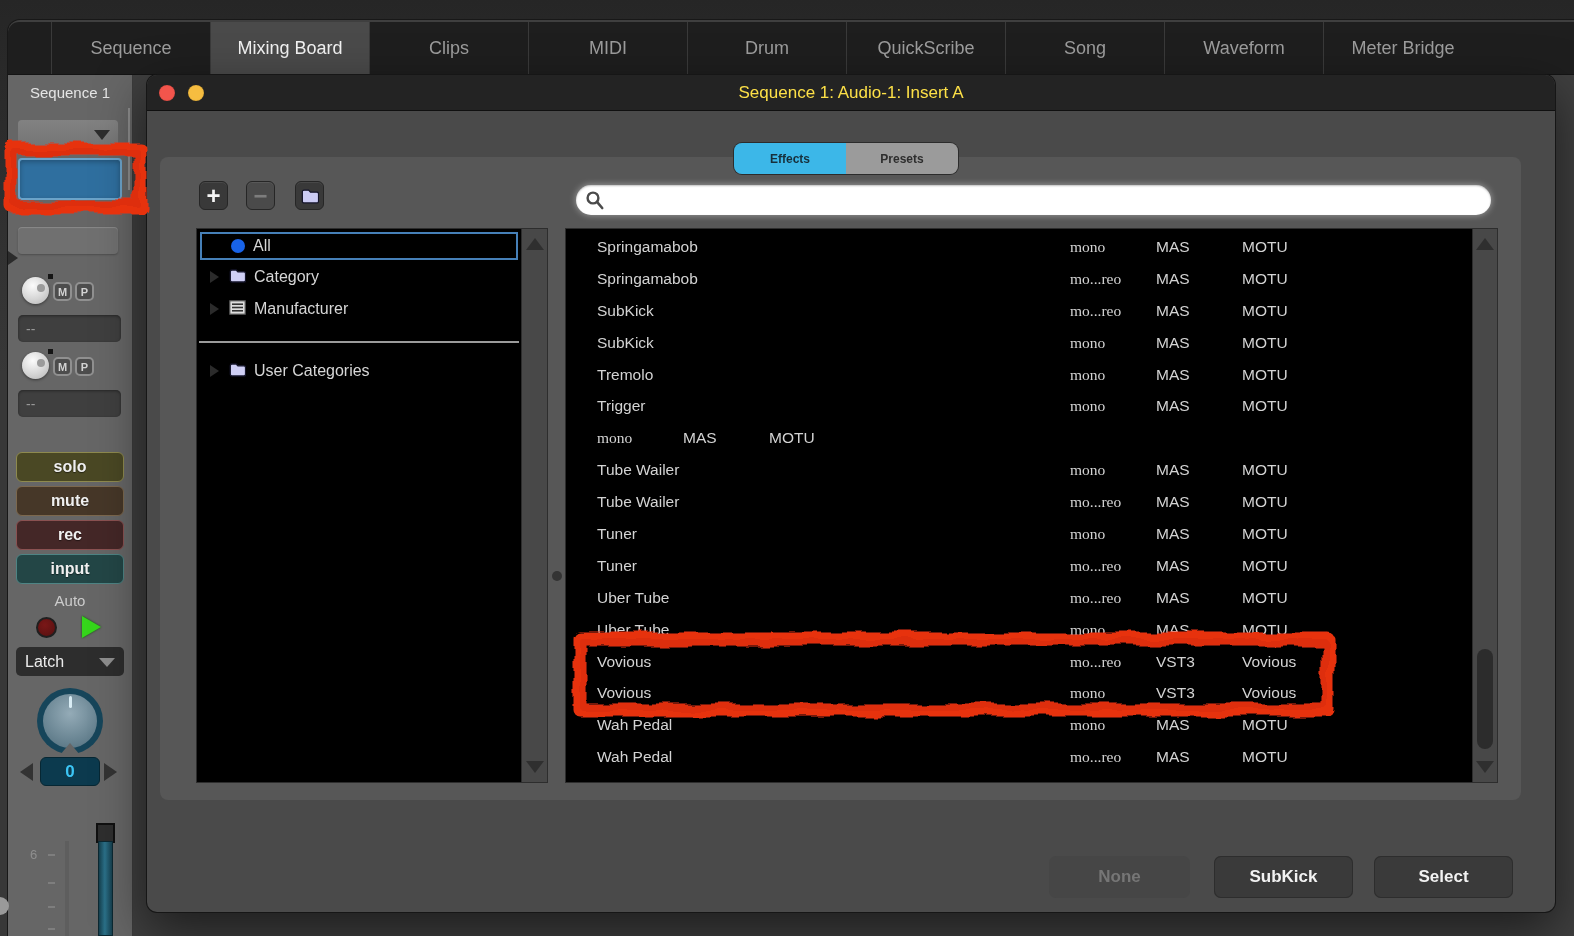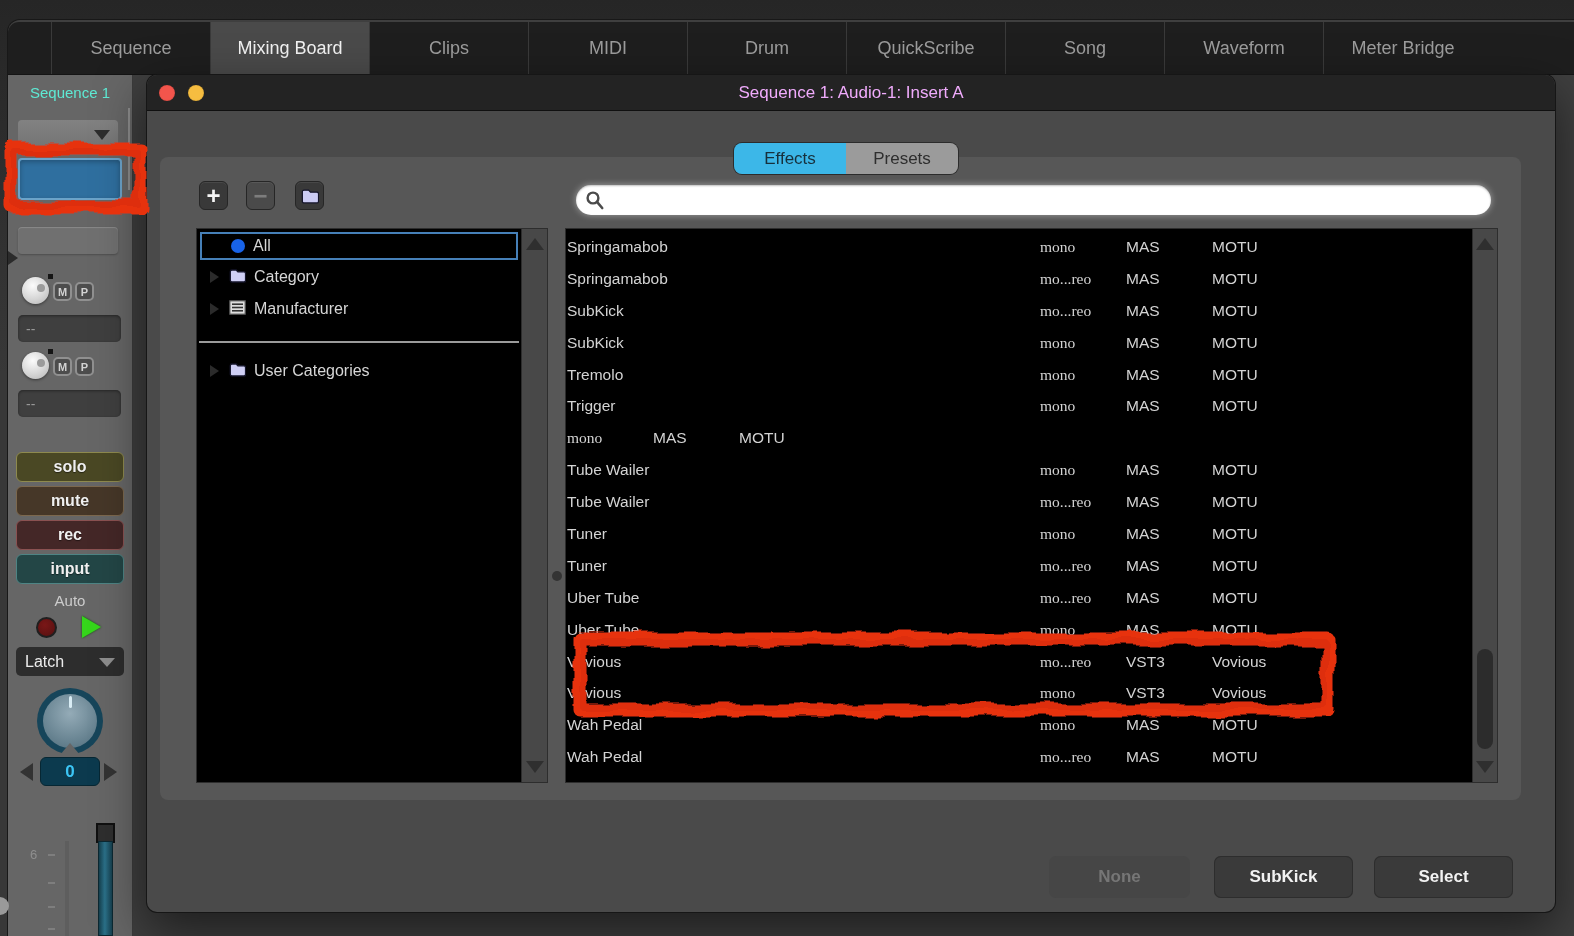--- a/index.html
+++ b/index.html
@@ -27,21 +27,21 @@
     width:159px; flex:none; display:flex; align-items:center; justify-content:center;
     color:#9d9d9d; font-size:18px; border-left:1px solid #3a3a3a; white-space:nowrap; overflow:hidden;
   }
   .tab.selected { background:#4a4a4a; color:#f2f2f2; }
 
   
   .sidebar {
     position:absolute; left:8px; top:75px; width:125px; height:861px;
     background:#666666; border-right:1px solid #3c3c3c; z-index:2;
   }
-  .seq-title { position:absolute; left:0; top:9px; width:100%; text-align:center; color:#5eead4; font-size:15px; }
+  .seq-title { position:absolute; left:0; top:9px; width:100%; text-align:center; color:#e5e5e5; font-size:15px; }
   .sidebar-scrollline { position:absolute; left:120px; top:33px; width:2px; height:82px; background:#8d8d8d; }
   .out-dropdown {
     position:absolute; left:10px; top:45px; width:100px; height:27px;
     background:linear-gradient(#828282,#747474); border-radius:4px;
   }
   .out-dropdown .dd-arrow {
     position:absolute; right:8px; top:10px; width:0; height:0;
     border-left:8px solid transparent; border-right:8px solid transparent; border-top:10px solid #2d2d2d;
   }
   .patch-box {
@@ -141,32 +141,32 @@
   
   .dialog {
     position:absolute; left:147px; top:75px; width:1408px; height:837px;
     background:#4a4a4a; border-radius:10px; z-index:10;
     box-shadow:0 0 0 1px #161616, 0 18px 50px rgba(0,0,0,.55);
   }
   .dialog-titlebar {
     position:absolute; left:0; top:0; right:0; height:36px;
     background:#232323; border-radius:10px 10px 0 0; border-bottom:1px solid #101010;
   }
-  .dialog-title { width:100%; text-align:center; line-height:35px; color:#f0abfc; font-size:17px; }
+  .dialog-title { width:100%; text-align:center; line-height:35px; color:#fde047; font-size:17px; }
   .light { position:absolute; top:10px; width:16px; height:16px; border-radius:50%; box-shadow:inset 0 0 1px rgba(0,0,0,.4); }
   .light.red    { left:12px; background:#f3554c; }
   .light.yellow { left:41px; background:#f6bd40; }
 
   .segmented {
     position:absolute; left:587px; top:68px; height:31px; display:flex; z-index:12;
     border-radius:8px; overflow:hidden; box-shadow:0 0 0 1px #2c2c2c;
   }
   .segment {
     width:112px; display:flex; align-items:center; justify-content:center;
-    font-weight:normal; font-size:17px; background:#9b9b9b; color:#2e2e2e;
+    font-weight:bold; font-size:12px; background:#9b9b9b; color:#2e2e2e;
   }
   .segment.selected { background:#3cb7e8; color:#17303c; }
 
   .inner-panel { position:absolute; left:13px; top:82px; width:1361px; height:643px; background:#575757; border-radius:8px; }
 
   .tool-btn {
     position:absolute; top:24px; width:29px; height:29px; border-radius:6px;
     background:#393939; border:1px solid #262626;
     display:flex; align-items:center; justify-content:center;
     color:#f5f5f5; font-size:24px; font-weight:bold; line-height:1;
@@ -207,21 +207,21 @@
   .tree-row.selected { height:28px; margin:3px 3px 1px 3px; border:2px solid #4680b8; padding-left:10px; }
   .disclosure { width:0; height:0; border-left:9px solid #2b2b2b; border-top:6px solid transparent; border-bottom:6px solid transparent; margin:0 10px 0 0; visibility:hidden; flex:none; }
   .tree-row.has-disclosure .disclosure { visibility:visible; }
   .row-icon { display:none; margin-right:8px; flex:none; }
   .tree-row.icon-blue-dot .row-icon.dot { display:block; width:14px; height:14px; border-radius:50%; background:#1863e8; }
   .tree-row.icon-folder .row-icon.folder-ic { display:block; }
   .tree-row.icon-list .row-icon.list-ic { display:block; }
   .tree-row.divider { height:2px; background:#9b9b9b; margin:16px 2px 12px 2px; padding:0; }
 
   .plugin-rows { position:absolute; left:1px; top:2px; right:25px; bottom:1px; overflow:hidden; }
-  .plugin-row { height:31.9px; display:flex; align-items:center; color:#d3d3d3; font-size:15.5px; }
+  .plugin-row { height:31.9px; display:flex; align-items:center; padding-left:30px; color:#d3d3d3; font-size:15.5px; }
   .col { white-space:nowrap; overflow:hidden; }
   .col.name   { width:473px; }
   .col.mode   { width:86px;font-family:Liberation Serif, serif; }
   .col.fmt    { width:86px; }
   .col.vendor { width:220px; }
 
   .dlg-btn {
     position:absolute; top:781px; height:42px; border-radius:7px;
     display:flex; align-items:center; justify-content:center;
     font-size:17px; font-weight:bold; background:#3a3a3a; color:#f2f2f2;

